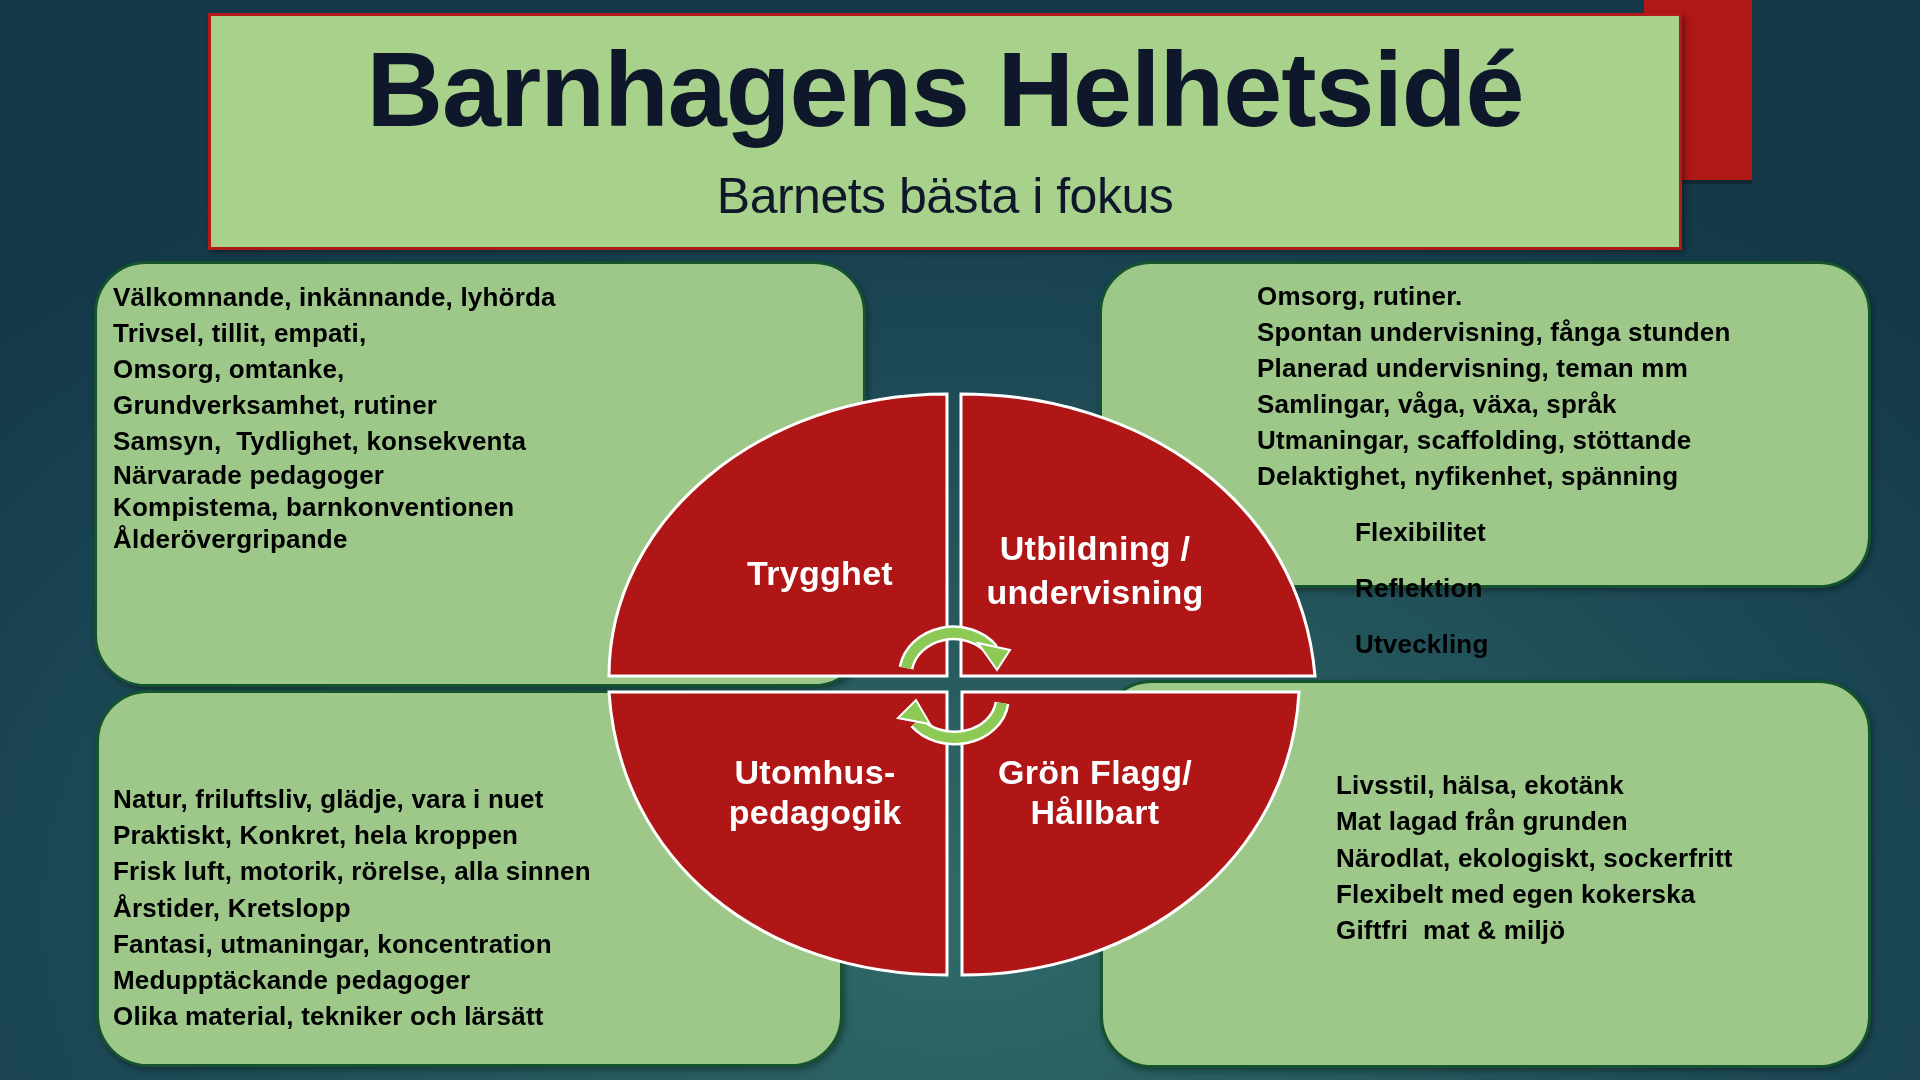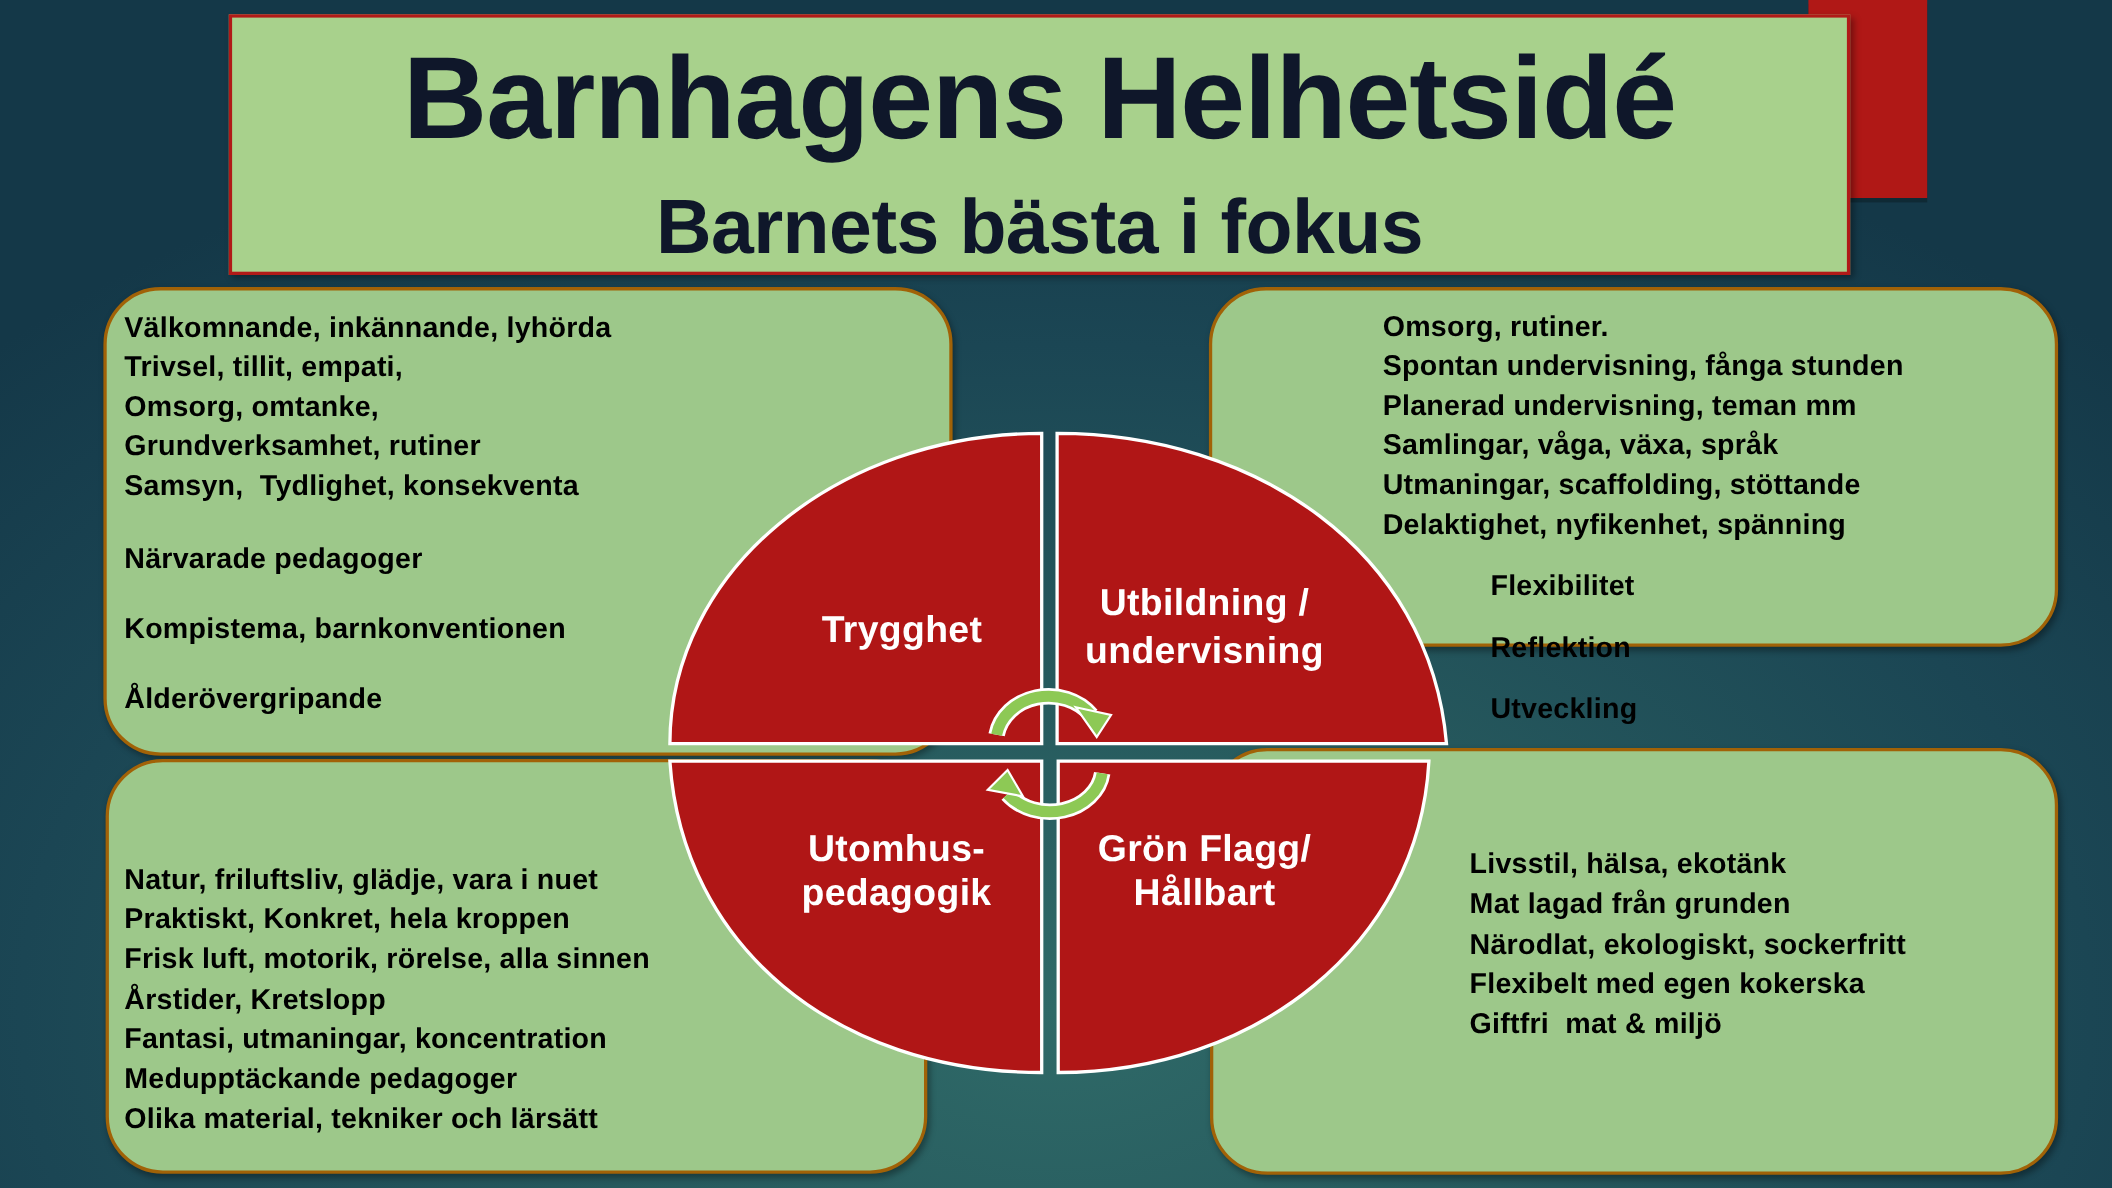--- a/index.html
+++ b/index.html
@@ -8,38 +8,38 @@
     background: radial-gradient(ellipse 70% 80% at 50% 85%, #2f6a68 0%, #26595d 35%, #1b4654 70%, #143848 100%);
     font-family: "Liberation Sans", "DejaVu Sans", sans-serif;
   }
   .accent-rect { position:absolute; left:1644px; top:0; width:108px; height:180px; background:#b01816; box-shadow: 0 4px 0 #0f2a35; }
   .title-box {
     position:absolute; left:208px; top:13px; width:1468px; height:231px;
     background:#a8d18c; border:3px solid #b01a18; box-shadow: 3px 3px 6px rgba(0,0,0,0.35);
     text-align:center; color:#0f172a;
   }
   .title-main { position:absolute; left:0; right:0; top:20px; font-size:106px; font-weight:bold; line-height:1; letter-spacing:-1px; }
-  .title-sub  { position:absolute; left:0; right:0; top:155px; font-size:70px; font-weight:bold; line-height:1; letter-spacing:-0.5px; }
+  .title-sub  { position:absolute; left:0; right:0; top:155px; font-size:50px; font-weight:normal; line-height:1; letter-spacing:-0.5px; }
 
   .panel {
-    position:absolute; background:#9dc88a; border:3px solid #a16207; border-radius:52px;
+    position:absolute; background:#9dc88a; border:3px solid #14532d; border-radius:52px;
     box-shadow: 2px 3px 6px rgba(0,0,0,0.35); box-sizing:border-box;
   }
   .panel ul { list-style:none; margin:0; padding:0; position:absolute; }
   .panel li { font-size:26px; font-weight:bold; color:#000; white-space:pre; letter-spacing:0.2px; }
   .panel li.indent { padding-left:98px;margin-top:20px; }
 
   #panel-tl { left:94px;  top:261px; width:772px; height:426px; }
   #panel-tr { left:1099px; top:261px; width:772px; height:327px; }
   #panel-bl { left:96px;  top:690px; width:747px; height:377px; }
   #panel-br { left:1100px; top:680px; width:771px; height:388px; }
 
   #panel-tl ul { left:16px; top:15px; }
   #panel-tl li { line-height:36px; }
-  #panel-tl li.tight { line-height:32px;margin-top:32px; }
+  #panel-tl li.tight { line-height:32px; }
   #panel-tr ul { left:155px; top:14px; }
   #panel-tr li { line-height:36px; }
   #panel-bl ul { left:14px; top:88px; }
   #panel-bl li { line-height:36.2px; }
   #panel-br ul { left:233px; top:84px; }
   #panel-br li { line-height:36.3px; }
 
   svg.wheel { position:absolute; left:0; top:0; width:1920px; height:1080px; pointer-events:none; }
   svg.wheel .q { pointer-events:auto; cursor:pointer; }
   .q-label {

